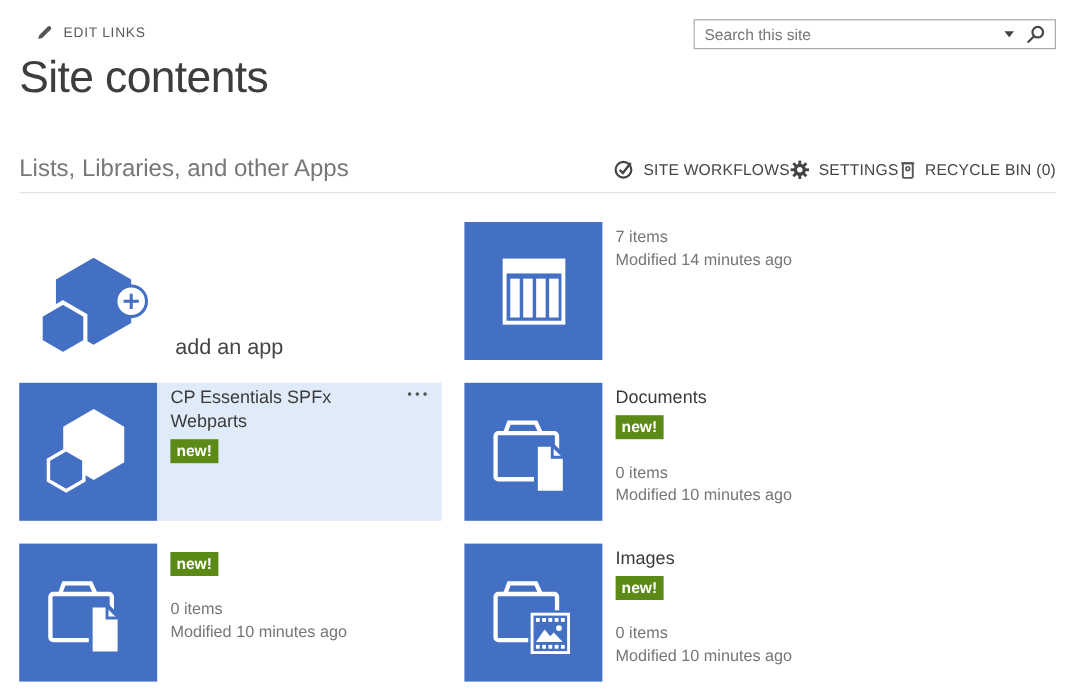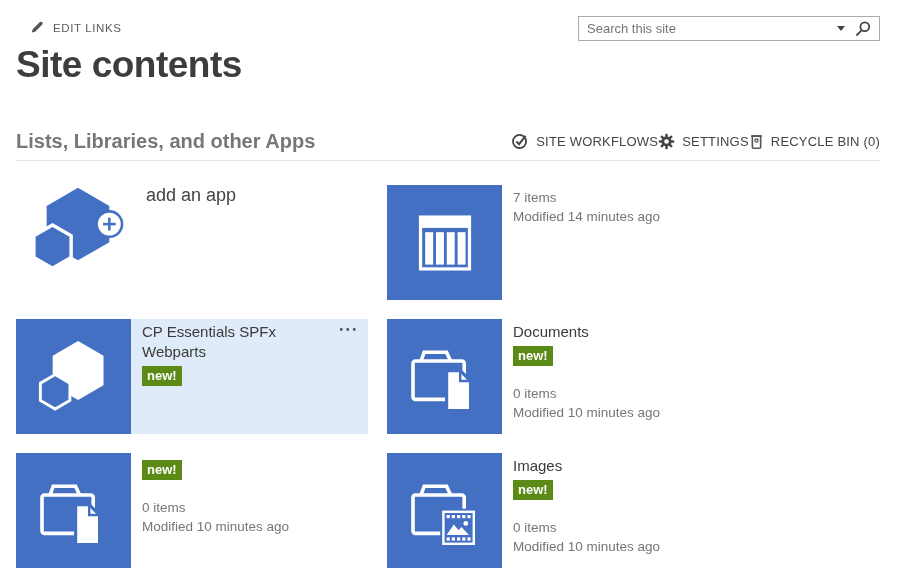--- a/index.html
+++ b/index.html
@@ -19,25 +19,25 @@
   .search-box{position:absolute;top:16px;left:578px;width:302px;height:25px;
     border:1px solid #ababab;display:flex;align-items:center;background:#fff}
   .search-box input{flex:1;border:none;outline:none;font-size:13px;padding:0 8px;
     font-family:"Liberation Sans",sans-serif;color:#0369a1}
   .search-box input::placeholder{color:#767676;opacity:1}
   .caret{width:0;height:0;border-left:4.5px solid transparent;border-right:4.5px solid transparent;
     border-top:5px solid #444;margin:0 10px 0 4px;cursor:pointer}
   .mag{margin-right:8px;cursor:pointer;display:flex}
 
   
-  .page-title{position:absolute;top:44px;left:16px;font-size:37px;font-weight:700;
+  .page-title{position:absolute;top:44px;left:16px;font-size:37px;font-weight:400;
     color:#3d3d3d;letter-spacing:-.5px}
   .section-row{position:absolute;top:126px;left:16px;right:20px;height:30px;
     display:flex;justify-content:space-between;align-items:center}
-  .section-heading{font-size:20px;font-weight:700;color:#777}
+  .section-heading{font-size:20px;font-weight:400;color:#777}
   .toolbar{display:flex;}
   .tool{display:flex;align-items:center;gap:7px;font-size:13px;color:#444;
     letter-spacing:.2px;cursor:pointer;white-space:nowrap}
   .divider{position:absolute;top:160px;left:16px;right:20px;height:1px;background:#e3e3e3}
 
   
   .grid{position:absolute;top:185px;left:16px;display:grid;
     grid-template-columns:352px 352px;column-gap:19px;row-gap:19px}
   .tile{height:115px;display:flex;cursor:pointer}
   .square{width:115px;height:115px;background:var(--blue);flex:none;
@@ -45,21 +45,21 @@
   .info{flex:1;padding:3px 10px 0 11px;position:relative}
   .tile.selected .info{background:var(--panel)}
   .tile-title{font-size:15px;line-height:20px;color:var(--title);max-width:185px}
   .badge{display:inline-block;background:var(--green);color:#fff;font-size:13px;
     font-weight:bold;padding:2px 5px 3px;margin:4px 0 18px}
   .meta{font-size:13.5px;line-height:19px;color:var(--meta)}
   .menu-dots{position:absolute;top:5px;right:9px;color:#555;font-size:10px;
     letter-spacing:3px;cursor:pointer;font-weight:bold}
 
   
-  .tile.addapp{align-items:flex-start}
+  .tile.addapp{align-items:flex-end}
   .addapp-icon{margin-left:12px;display:flex}
   .addapp-label{margin-left:20px;font-size:18px;color:#444}
 </style>
 </head>
 <body>
 
 <div class="edit-links">
   <span style="display:flex">
     <svg width="14" height="14" viewBox="0 0 16 16">
         <path d="M2,14.2 L3.1,10.6 L11.3,2.4 a2,2 0 0 1 2.8,2.8 L5.9,13.4 L2,14.2 z" fill="#555"></path>

